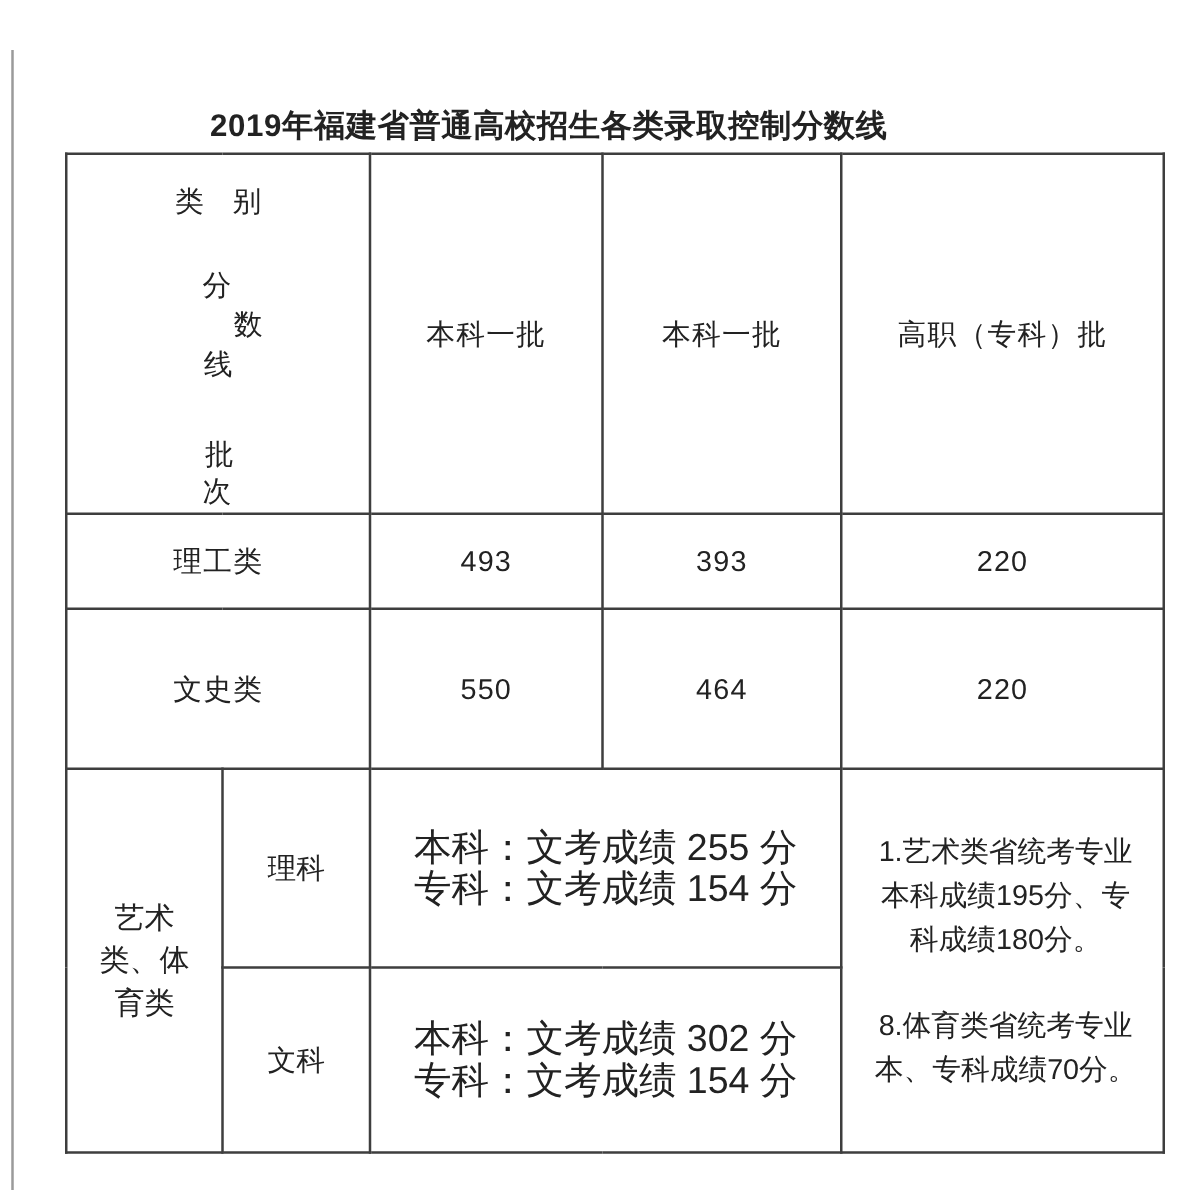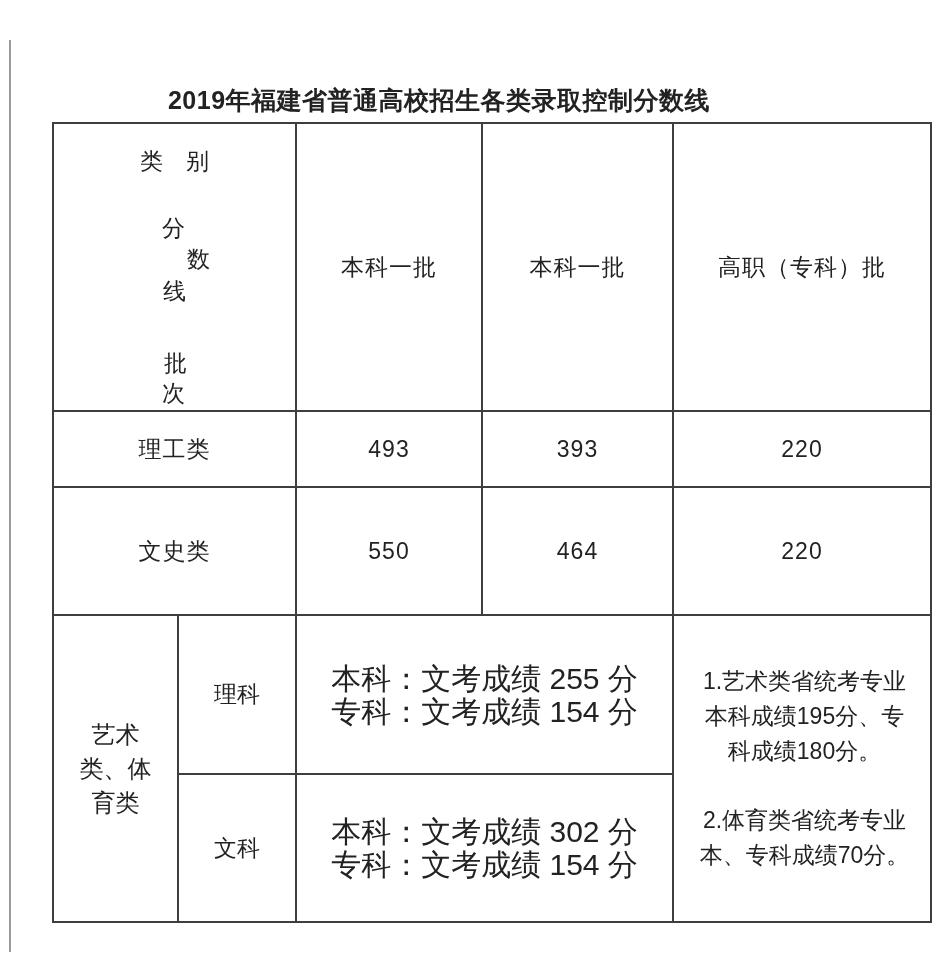--- a/index.html
+++ b/index.html
@@ -128,21 +128,21 @@
         </div>
       </td>
       <td class="notes-cell" rowspan="2">
         <div class="notes-wrap">
           <div class="note">
             <div>1.艺术类省统考专业</div>
             <div>本科成绩195分、专</div>
             <div>科成绩180分。</div>
           </div>
           <div class="note">
-            <div>2.体育类省统考专业</div>
+            <div>8.体育类省统考专业</div>
             <div>本、专科成绩70分。</div>
           </div>
         </div>
       </td>
     </tr>
 
     <tr style="height:148px">
       <td class="sub-label">文科</td>
       <td colspan="2">
         <div class="score-lines">

